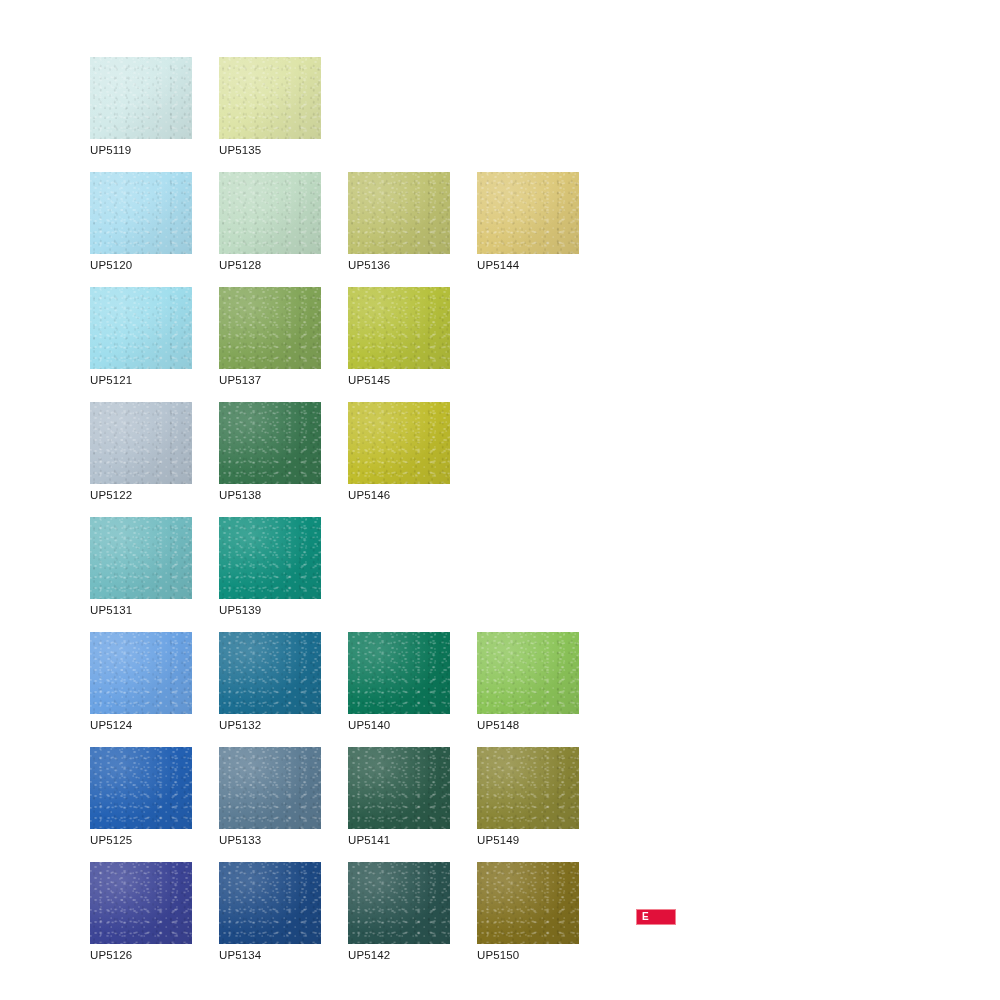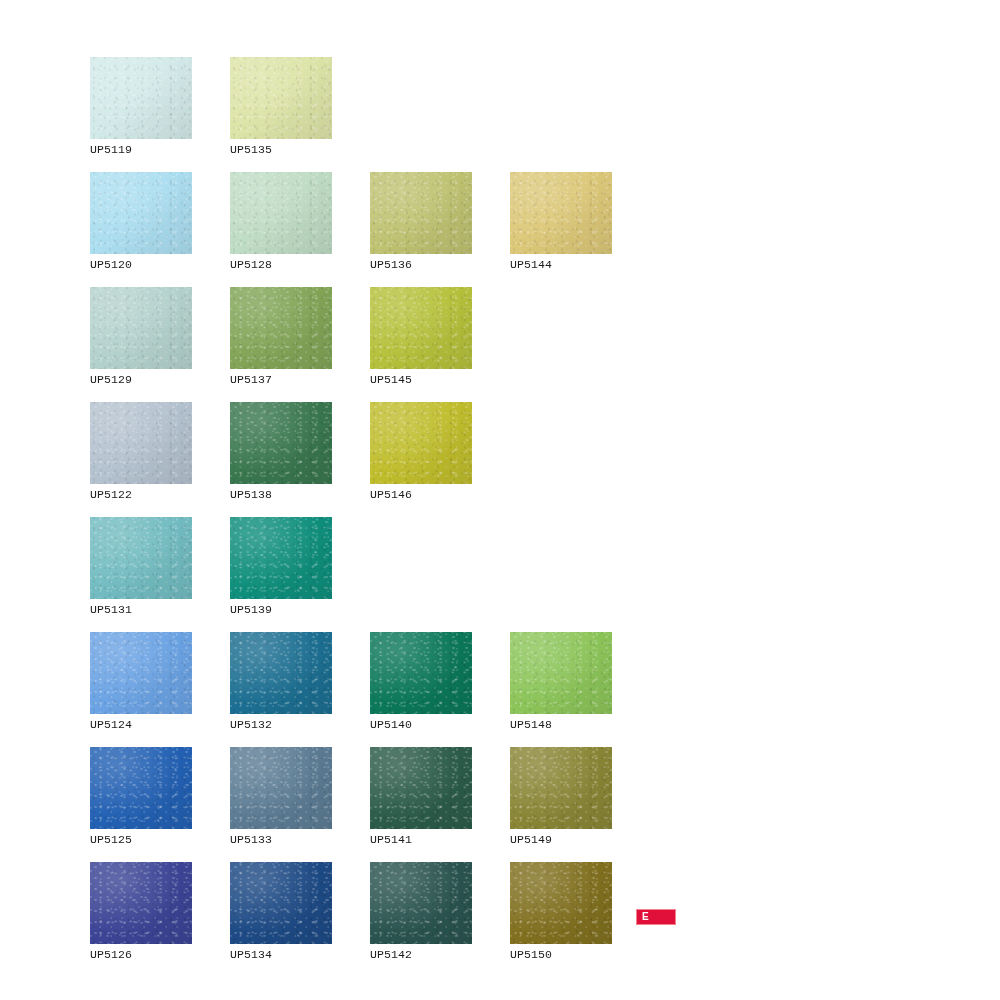--- a/index.html
+++ b/index.html
@@ -30,23 +30,22 @@
   }
 
   .swatch-row {
     display: flex;
     flex-direction: row;
     height: 115px;
   }
 
   .swatch-cell {
     width: 102px;
-    margin-right: 38px;
+    margin-right: 27px;
     position: relative;
-    font-family: Liberation Mono, monospace;
   }
 
   .chip {
     width: 102px;
     height: 82px;
     position: relative;
     overflow: hidden;
     background-color: #cccccc;
   }
 
@@ -144,22 +143,22 @@
           <div class="chip" style="background-color: rgb(191, 194, 113);"></div>
           <div class="chip-label">UP5136</div>
         </div>
         <div class="swatch-cell">
           <div class="chip" style="background-color: rgb(220, 200, 120);"></div>
           <div class="chip-label">UP5144</div>
         </div>
       </div>
       <div class="swatch-row">
         <div class="swatch-cell">
-          <div class="chip" style="background-color: rgb(180, 210, 205);"></div>
-          <div class="chip-label">UP5129</div>
+          <div class="chip" style="background-color: rgb(159, 222, 237);"></div>
+          <div class="chip-label">UP5121</div>
         </div>
         <div class="swatch-cell">
           <div class="chip" style="background-color: rgb(130, 165, 87);"></div>
           <div class="chip-label">UP5137</div>
         </div>
         <div class="swatch-cell">
           <div class="chip" style="background-color: rgb(182, 193, 59);"></div>
           <div class="chip-label">UP5145</div>
         </div>
       </div>

